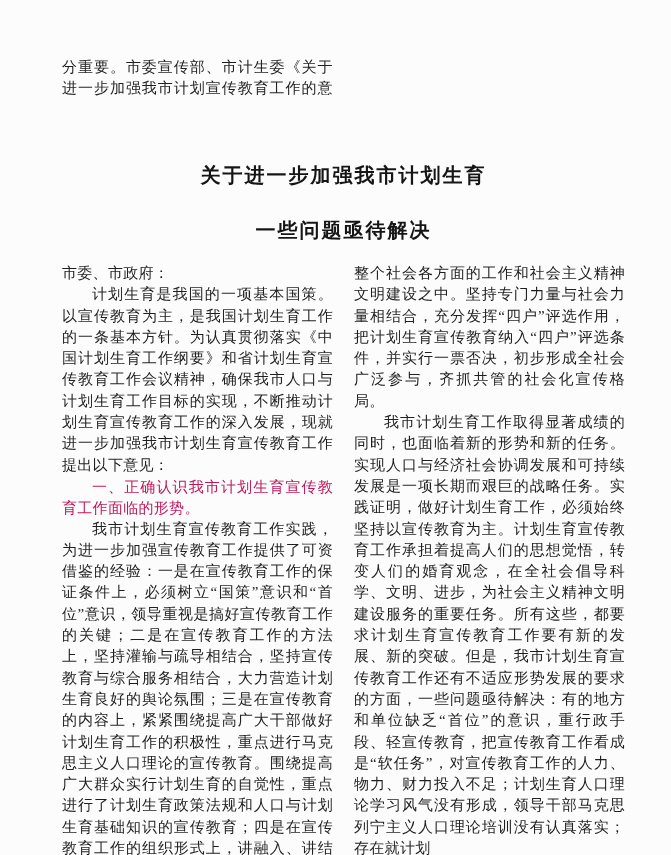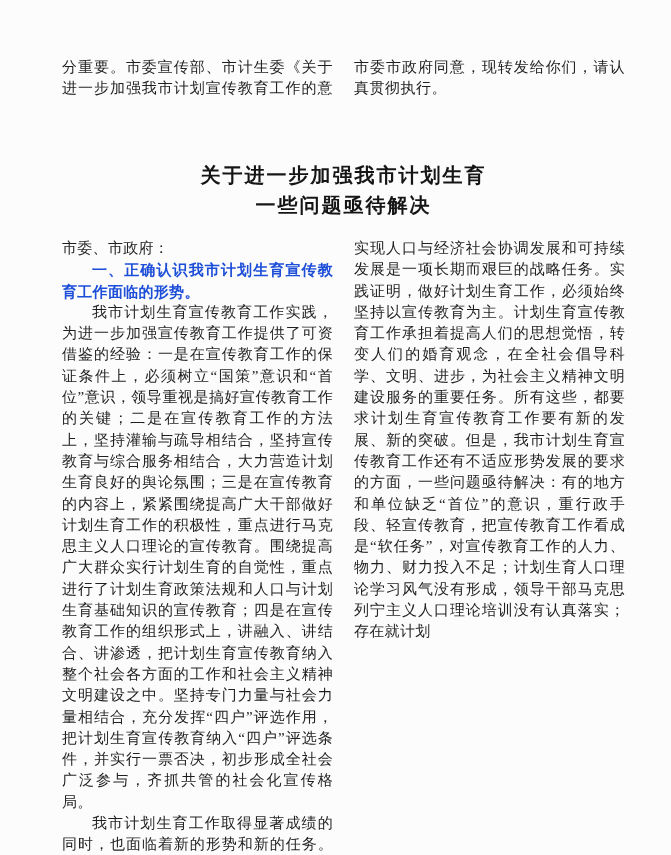--- a/index.html
+++ b/index.html
@@ -36,21 +36,21 @@
   .doc-title {
     margin: 59px 0 0 0;
     text-align: center;
     font-family: "Liberation Sans", "DejaVu Sans", sans-serif;
     font-weight: bold;
     font-size: 20px;
     line-height: 30px;
     letter-spacing: 2px;
     color: #151515;
   }
-  .doc-title .title-line { display: block; }
+  .doc-title .title-line { display: block; margin-top: 25px; }
   
   .body-columns {
     margin-top: 18px;
     height: 618px;
     column-count: 2;
     column-gap: 21px;
     column-fill: auto;
     overflow: hidden;
     font-size: 15px;
     line-height: 21.3px;
@@ -59,39 +59,39 @@
   }
   .body-columns p {
     margin: 0;
     text-indent: 2em;
   }
   .body-columns p.salutation {
     text-indent: 0;
   }
   .body-columns p.heading {
     font-family: "Liberation Sans", "DejaVu Sans", sans-serif;
-    font-weight: bold;
-    color: #1d4ed8;
+    font-weight: normal;
+    color: #be185d;
   }
 </style>
 </head>
 <body>
 
 <div class="page">
 
   <div class="top-block">
     <div class="col">分重要。市委宣传部、市计生委《关于进一步加强我市计划宣传教育工作的意见》已经</div>
-    <div class="col">市委市政府同意，现转发给你们，请认真贯彻执行。</div>
   </div>
 
   <h1 class="doc-title">
     <span class="title-line">关于进一步加强我市计划生育</span>
     <span class="title-line">一些问题亟待解决</span>
   </h1>
 
   <div class="body-columns">
       <p class="salutation">市委、市政府：</p>
+      <p class="para">计划生育是我国的一项基本国策。以宣传教育为主，是我国计划生育工作的一条基本方针。为认真贯彻落实《中国计划生育工作纲要》和省计划生育宣传教育工作会议精神，确保我市人口与计划生育工作目标的实现，不断推动计划生育宣传教育工作的深入发展，现就进一步加强我市计划生育宣传教育工作提出以下意见：</p>
       <p class="heading">一、正确认识我市计划生育宣传教育工作面临的形势。</p>
       <p class="para">我市计划生育宣传教育工作实践，为进一步加强宣传教育工作提供了可资借鉴的经验：一是在宣传教育工作的保证条件上，必须树立“国策”意识和“首位”意识，领导重视是搞好宣传教育工作的关键；二是在宣传教育工作的方法上，坚持灌输与疏导相结合，坚持宣传教育与综合服务相结合，大力营造计划生育良好的舆论氛围；三是在宣传教育的内容上，紧紧围绕提高广大干部做好计划生育工作的积极性，重点进行马克思主义人口理论的宣传教育。围绕提高广大群众实行计划生育的自觉性，重点进行了计划生育政策法规和人口与计划生育基础知识的宣传教育；四是在宣传教育工作的组织形式上，讲融入、讲结合、讲渗透，把计划生育宣传教育纳入整个社会各方面的工作和社会主义精神文明建设之中。坚持专门力量与社会力量相结合，充分发挥“四户”评选作用，把计划生育宣传教育纳入“四户”评选条件，并实行一票否决，初步形成全社会广泛参与，齐抓共管的社会化宣传格局。</p>
       <p class="para">我市计划生育工作取得显著成绩的同时，也面临着新的形势和新的任务。实现人口与经济社会协调发展和可持续发展是一项长期而艰巨的战略任务。实践证明，做好计划生育工作，必须始终坚持以宣传教育为主。计划生育宣传教育工作承担着提高人们的思想觉悟，转变人们的婚育观念，在全社会倡导科学、文明、进步，为社会主义精神文明建设服务的重要任务。所有这些，都要求计划生育宣传教育工作要有新的发展、新的突破。但是，我市计划生育宣传教育工作还有不适应形势发展的要求的方面，一些问题亟待解决：有的地方和单位缺乏“首位”的意识，重行政手段、轻宣传教育，把宣传教育工作看成是“软任务”，对宣传教育工作的人力、物力、财力投入不足；计划生育人口理论学习风气没有形成，领导干部马克思列宁主义人口理论培训没有认真落实；存在就计划</p>
     </div>
 
 </div>
 
 </body></html>

